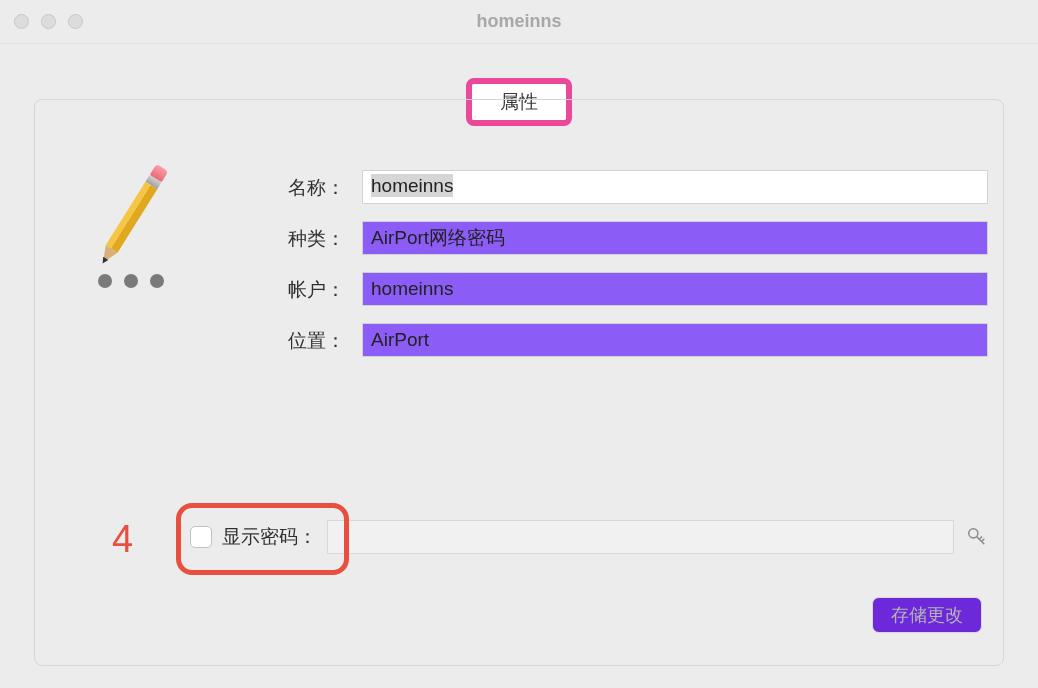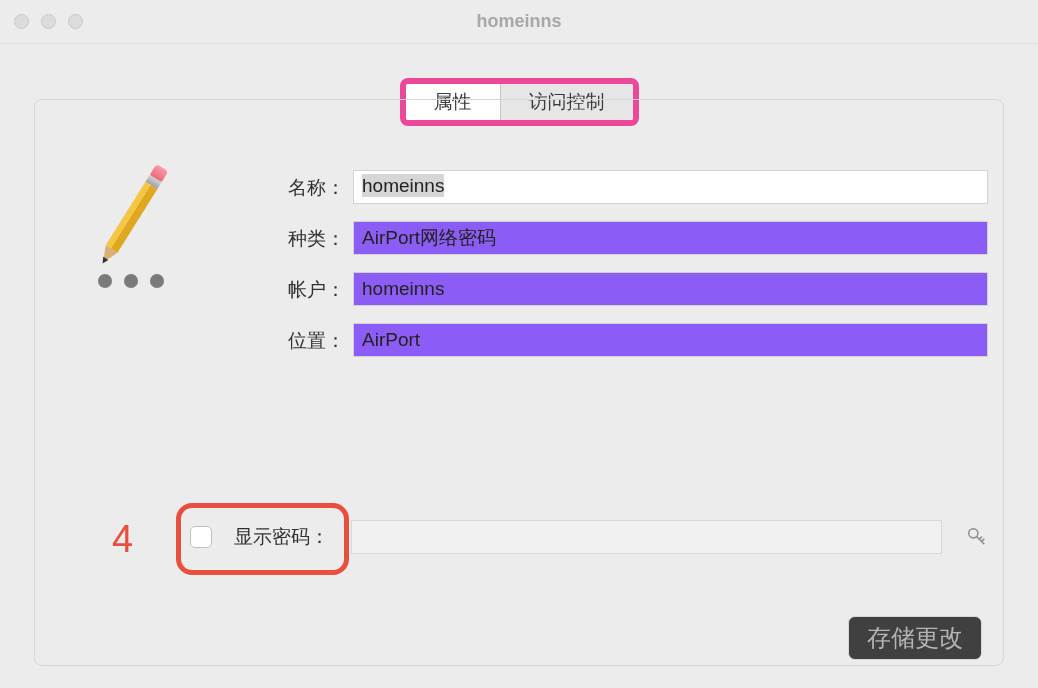--- a/index.html
+++ b/index.html
@@ -162,21 +162,21 @@
       display: flex;
       align-items: flex-start;
       margin-bottom: 17px;
     }
     .label {
       width: 80px;
       text-align: right;
       font-size: 19px;
       color: #303030;
       padding-top: 5px;
-      margin-right: 8px;
+      margin-right: 17px;
     }
     .input {
       flex: 1;
       height: 34px;
       border: 1px solid #d2d2d2;
       background: #8b5cf6;
       font-size: 19px;
       padding: 4px 8px;
       color: #222;
       outline: none;
@@ -241,55 +241,53 @@
     }
     .key-icon {
       width: 22px;
       margin-left: 12px;
       color: #8a8a8a;
       cursor: pointer;
     }
     .save-btn {
       position: absolute;
       right: 56px;
-      bottom: 28px;
+      bottom: 55px;
       border: 1px solid #d8d8d8;
-      background: #404040;
+      background: #6d28d9;
       color: #b5b5b5;
-      font-size: 24px;
+      font-size: 18px;
       padding: 5px 18px;
       border-radius: 7px;
       cursor: default;
     }
     .password-area {
       position: absolute;
       left: 190px;
       right: 50px;
       top: 520px;
       display: flex;
       align-items: center;
-      gap: 12px;
     }
   </style>
 </head>
 <body>
 
 <div class="titlebar">
   <div class="traffic-lights">
     <div class="light"></div>
     <div class="light"></div>
     <div class="light"></div>
   </div>
   <div class="title">homeinns</div>
 </div>
 
 <div class="tabs">
   <div class="tab-group">
     <div class="tab active">属性</div>
-    <div class="tab">访问控制</div>
   </div>
 </div>
 
 <div class="panel"></div>
 
 <div class="icon-area">
   <div class="pencil">
     <div class="eraser"></div>
     <div class="ferrule"></div>
     <div class="shaft"></div>

